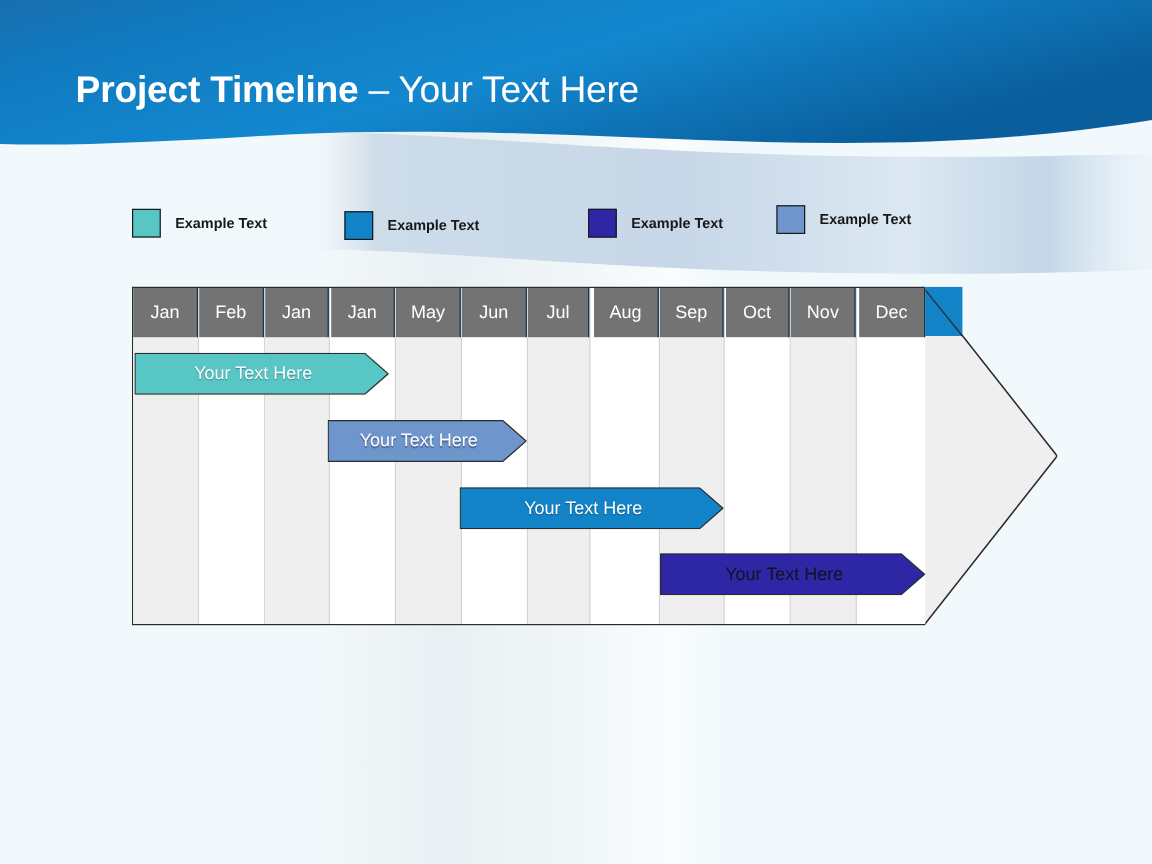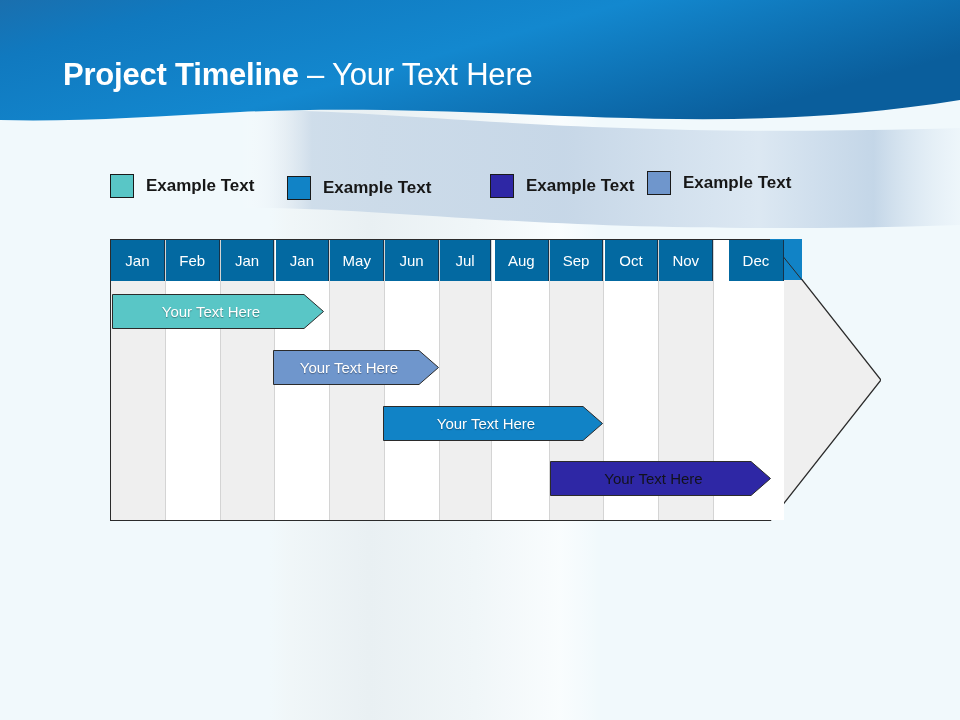--- a/index.html
+++ b/index.html
@@ -36,41 +36,41 @@
   #title .bold{font-weight:bold;}
   #title .light{font-weight:normal;}
 
   
   #legend{position:absolute;left:110px;top:168px;width:760px;height:30px;}
   .legend-item{position:absolute;top:0;height:28px;display:flex;align-items:center;}
   .legend-swatch{
     width:22px;height:22px;border:1px solid #1a1a1a;flex:0 0 auto;
   }
   .legend-label{
-    margin-left:12px;font-size:17px;font-weight:bold;color:#171717;
+    margin-left:12px;font-size:12px;font-weight:bold;color:#171717;
     white-space:nowrap;
   }
 
   
   #chart{position:absolute;left:110px;top:239px;width:770px;height:283px;}
   #grid{
     position:absolute;left:0;top:0;width:660px;height:282px;
     border:1px solid #2b2b2b;box-sizing:border-box;
     background:#ffffff;
   }
   .col{
     position:absolute;top:0;height:100%;
     border-right:1px solid #d4d4d4;box-sizing:border-box;
   }
   .col.gray{background:#efefef;}
   .col.white{background:#ffffff;}
   .col:last-child{border-right:none;}
   .col-head{
     position:absolute;left:0;top:0;width:100%;height:41px;
-    background:#0369a1;
+    background:#737373;
     border-right:1px solid #16334a;
     box-sizing:border-box;
     color:#ffffff;font-size:15px;
     display:flex;align-items:center;justify-content:center;
   }
   
   #band-arrow{
     position:absolute;left:659px;top:0;width:112px;height:282px;
   }
 
@@ -176,21 +176,21 @@
       </div>
       <div class="col gray" style="left: 438.667px; width: 54.8333px;">
         <div class="col-head">Sep</div>
       </div>
       <div class="col white" style="left: 493.5px; width: 54.8333px;">
         <div class="col-head">Oct</div>
       </div>
       <div class="col gray" style="left: 548.333px; width: 54.8333px;">
         <div class="col-head">Nov</div>
       </div>
-      <div class="col white" style="left: 618px; width: 54.8333px;">
+      <div class="col white" style="left: 605px; width: 54.8333px;">
         <div class="col-head">Dec</div>
       </div>
     </div>
 
   <div id="bars">
       <div class="bar light" style="left: 2px; top: 55px; width: 212px;">
         <svg width="212" height="35" viewBox="0 0 212 35">
           <path d="M0.5,0.5 L192,0.5 L211.5,17.5 L192,34.5 L0.5,34.5 Z" fill="#59c6c6" stroke="#2b2b2b" stroke-width="1"></path>
         </svg>
         <div class="bar-label">Your  Text Here</div>

